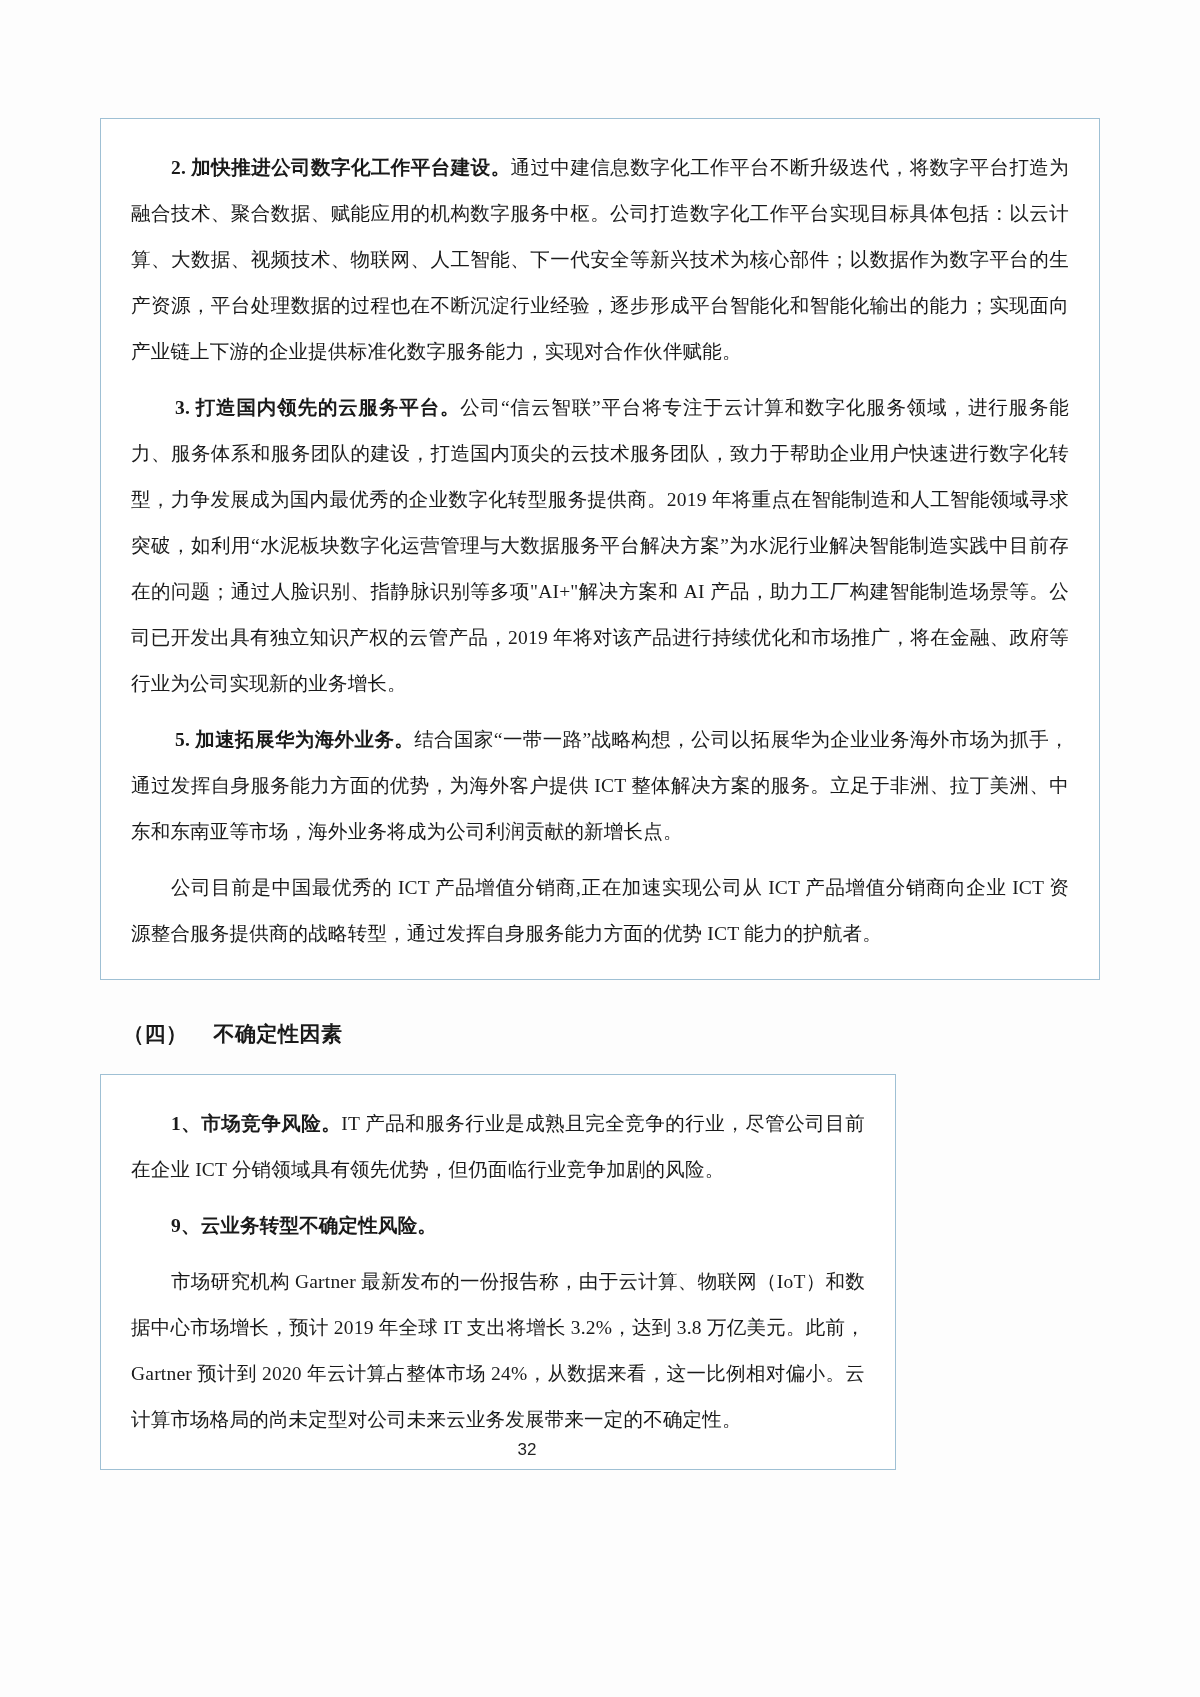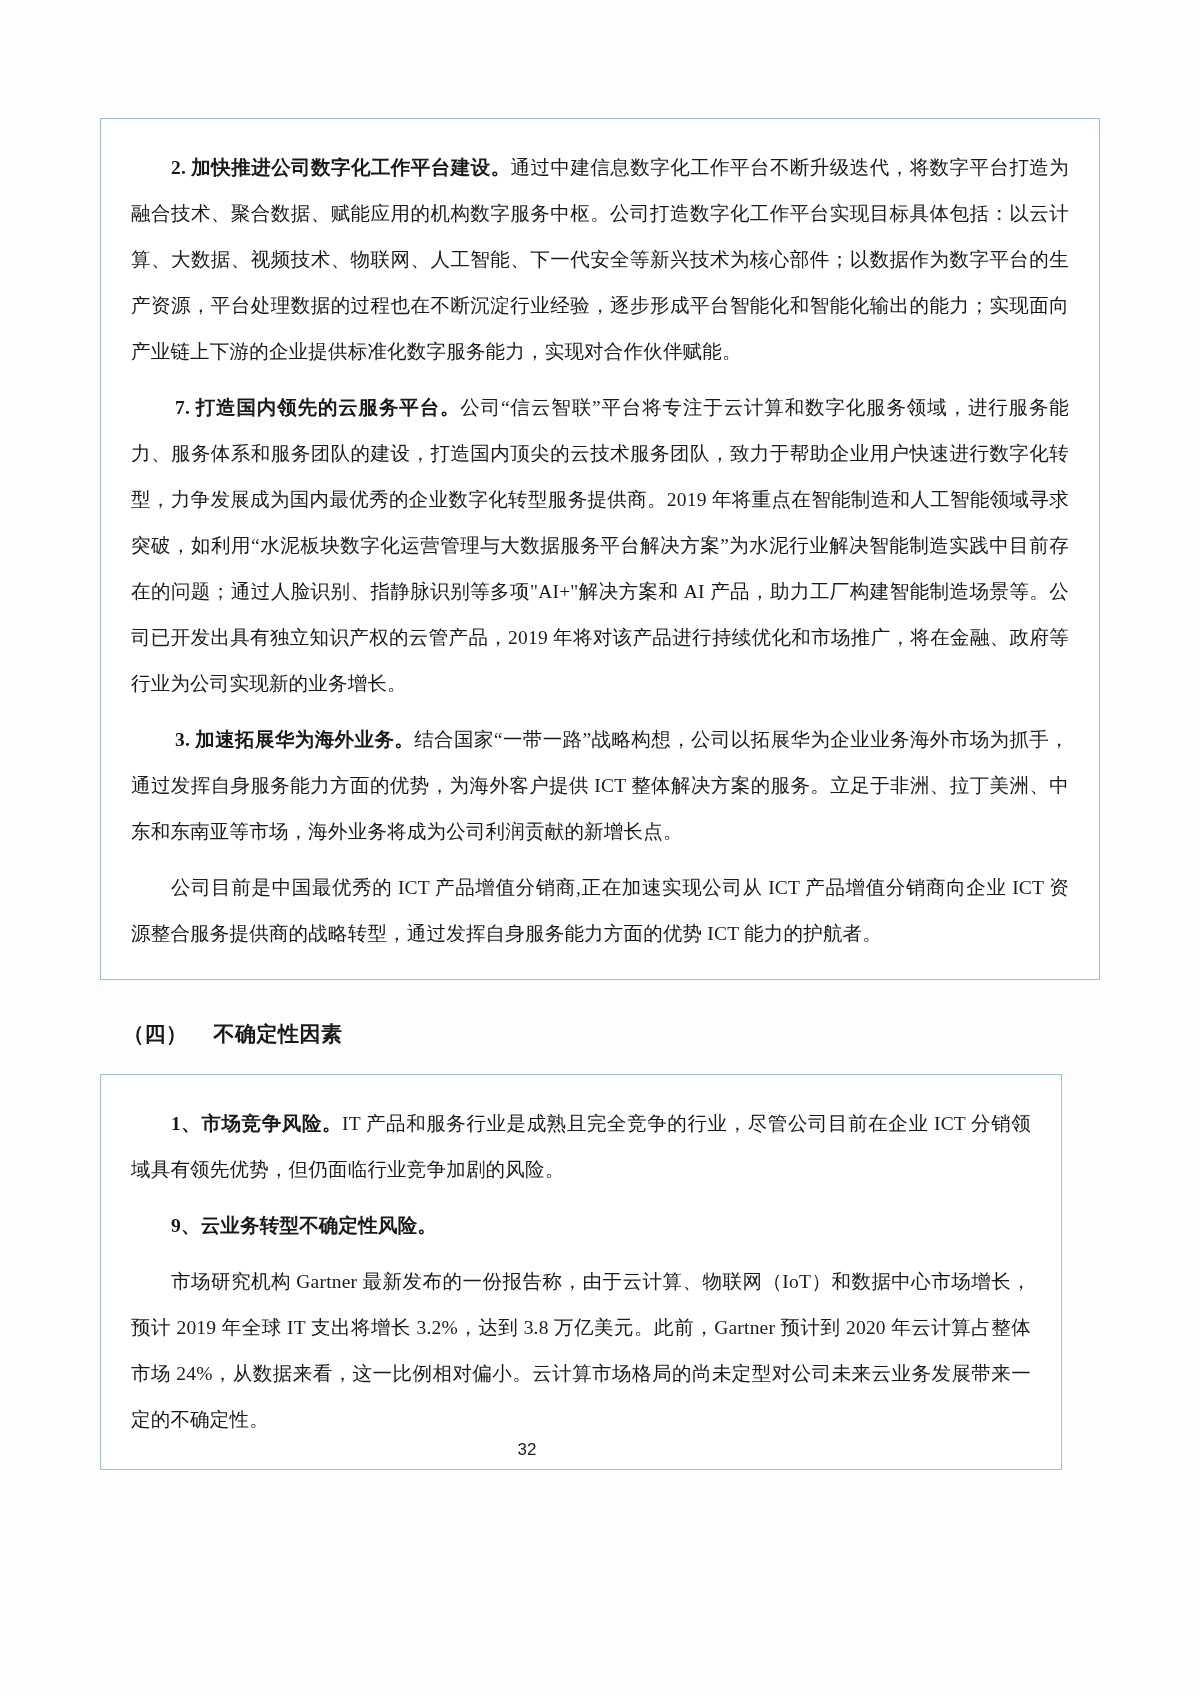--- a/index.html
+++ b/index.html
@@ -58,21 +58,21 @@
   .section-head {
     font-size: 21px;
     font-weight: bold;
     margin: 40px 0 26px 23px;
     letter-spacing: 0.5px;
   }
   .section-head .num {
     margin-right: 26px;
   }
   .box-two {
-    width: 962px;
+    width: 796px;
     padding: 26px 30px 26px 30px;
   }
   .page-number {
     position: absolute;
     left: 0;
     width: 1054px;
     top: 1440px;
     text-align: center;
     font-size: 17px;
     font-family: "Liberation Sans", sans-serif;
@@ -84,25 +84,25 @@
 
 <div class="page">
 
   <div class="boxed box-one">
 
     <p class="indent">
       <b>2. 加快推进公司数字化工作平台建设。</b><span>通过中建信息数字化工作平台不断升级迭代，将数字平台打造为融合技术、聚合数据、赋能应用的机构数字服务中枢。公司打造数字化工作平台实现目标具体包括：以云计算、大数据、视频技术、物联网、人工智能、下一代安全等新兴技术为核心部件；以数据作为数字平台的生产资源，平台处理数据的过程也在不断沉淀行业经验，逐步形成平台智能化和智能化输出的能力；实现面向产业链上下游的企业提供标准化数字服务能力，实现对合作伙伴赋能。</span>
     </p>
 
     <p class="indent2">
-      <b>7. 打造国内领先的云服务平台。</b><span>公司“信云智联”平台将专注于云计算和数字化服务领域，进行服务能力、服务体系和服务团队的建设，打造国内顶尖的云技术服务团队，致力于帮助企业用户快速进行数字化转型，力争发展成为国内最优秀的企业数字化转型服务提供商。2019 年将重点在智能制造和人工智能领域寻求突破，如利用“水泥板块数字化运营管理与大数据服务平台解决方案”为水泥行业解决智能制造实践中目前存在的问题；通过人脸识别、指静脉识别等多项"AI+"解决方案和 AI 产品，助力工厂构建智能制造场景等。公司已开发出具有独立知识产权的云管产品，2019 年将对该产品进行持续优化和市场推广，将在金融、政府等行业为公司实现新的业务增长。</span>
+      <b>3. 打造国内领先的云服务平台。</b><span>公司“信云智联”平台将专注于云计算和数字化服务领域，进行服务能力、服务体系和服务团队的建设，打造国内顶尖的云技术服务团队，致力于帮助企业用户快速进行数字化转型，力争发展成为国内最优秀的企业数字化转型服务提供商。2019 年将重点在智能制造和人工智能领域寻求突破，如利用“水泥板块数字化运营管理与大数据服务平台解决方案”为水泥行业解决智能制造实践中目前存在的问题；通过人脸识别、指静脉识别等多项"AI+"解决方案和 AI 产品，助力工厂构建智能制造场景等。公司已开发出具有独立知识产权的云管产品，2019 年将对该产品进行持续优化和市场推广，将在金融、政府等行业为公司实现新的业务增长。</span>
     </p>
 
     <p class="indent2">
-      <b>3. 加速拓展华为海外业务。</b><span>结合国家“一带一路”战略构想，公司以拓展华为企业业务海外市场为抓手，通过发挥自身服务能力方面的优势，为海外客户提供 ICT 整体解决方案的服务。立足于非洲、拉丁美洲、中东和东南亚等市场，海外业务将成为公司利润贡献的新增长点。</span>
+      <b>5. 加速拓展华为海外业务。</b><span>结合国家“一带一路”战略构想，公司以拓展华为企业业务海外市场为抓手，通过发挥自身服务能力方面的优势，为海外客户提供 ICT 整体解决方案的服务。立足于非洲、拉丁美洲、中东和东南亚等市场，海外业务将成为公司利润贡献的新增长点。</span>
     </p>
 
     <p class="indent">
       <span>公司目前是中国最优秀的 ICT 产品增值分销商,正在加速实现公司从 ICT 产品增值分销商向企业 ICT 资源整合服务提供商的战略转型，通过发挥自身服务能力方面的优势 ICT 能力的护航者。</span>
     </p>
 
   </div>
 
   <div class="section-head">
     <span class="num">（四）</span><span>不确定性因素</span>

